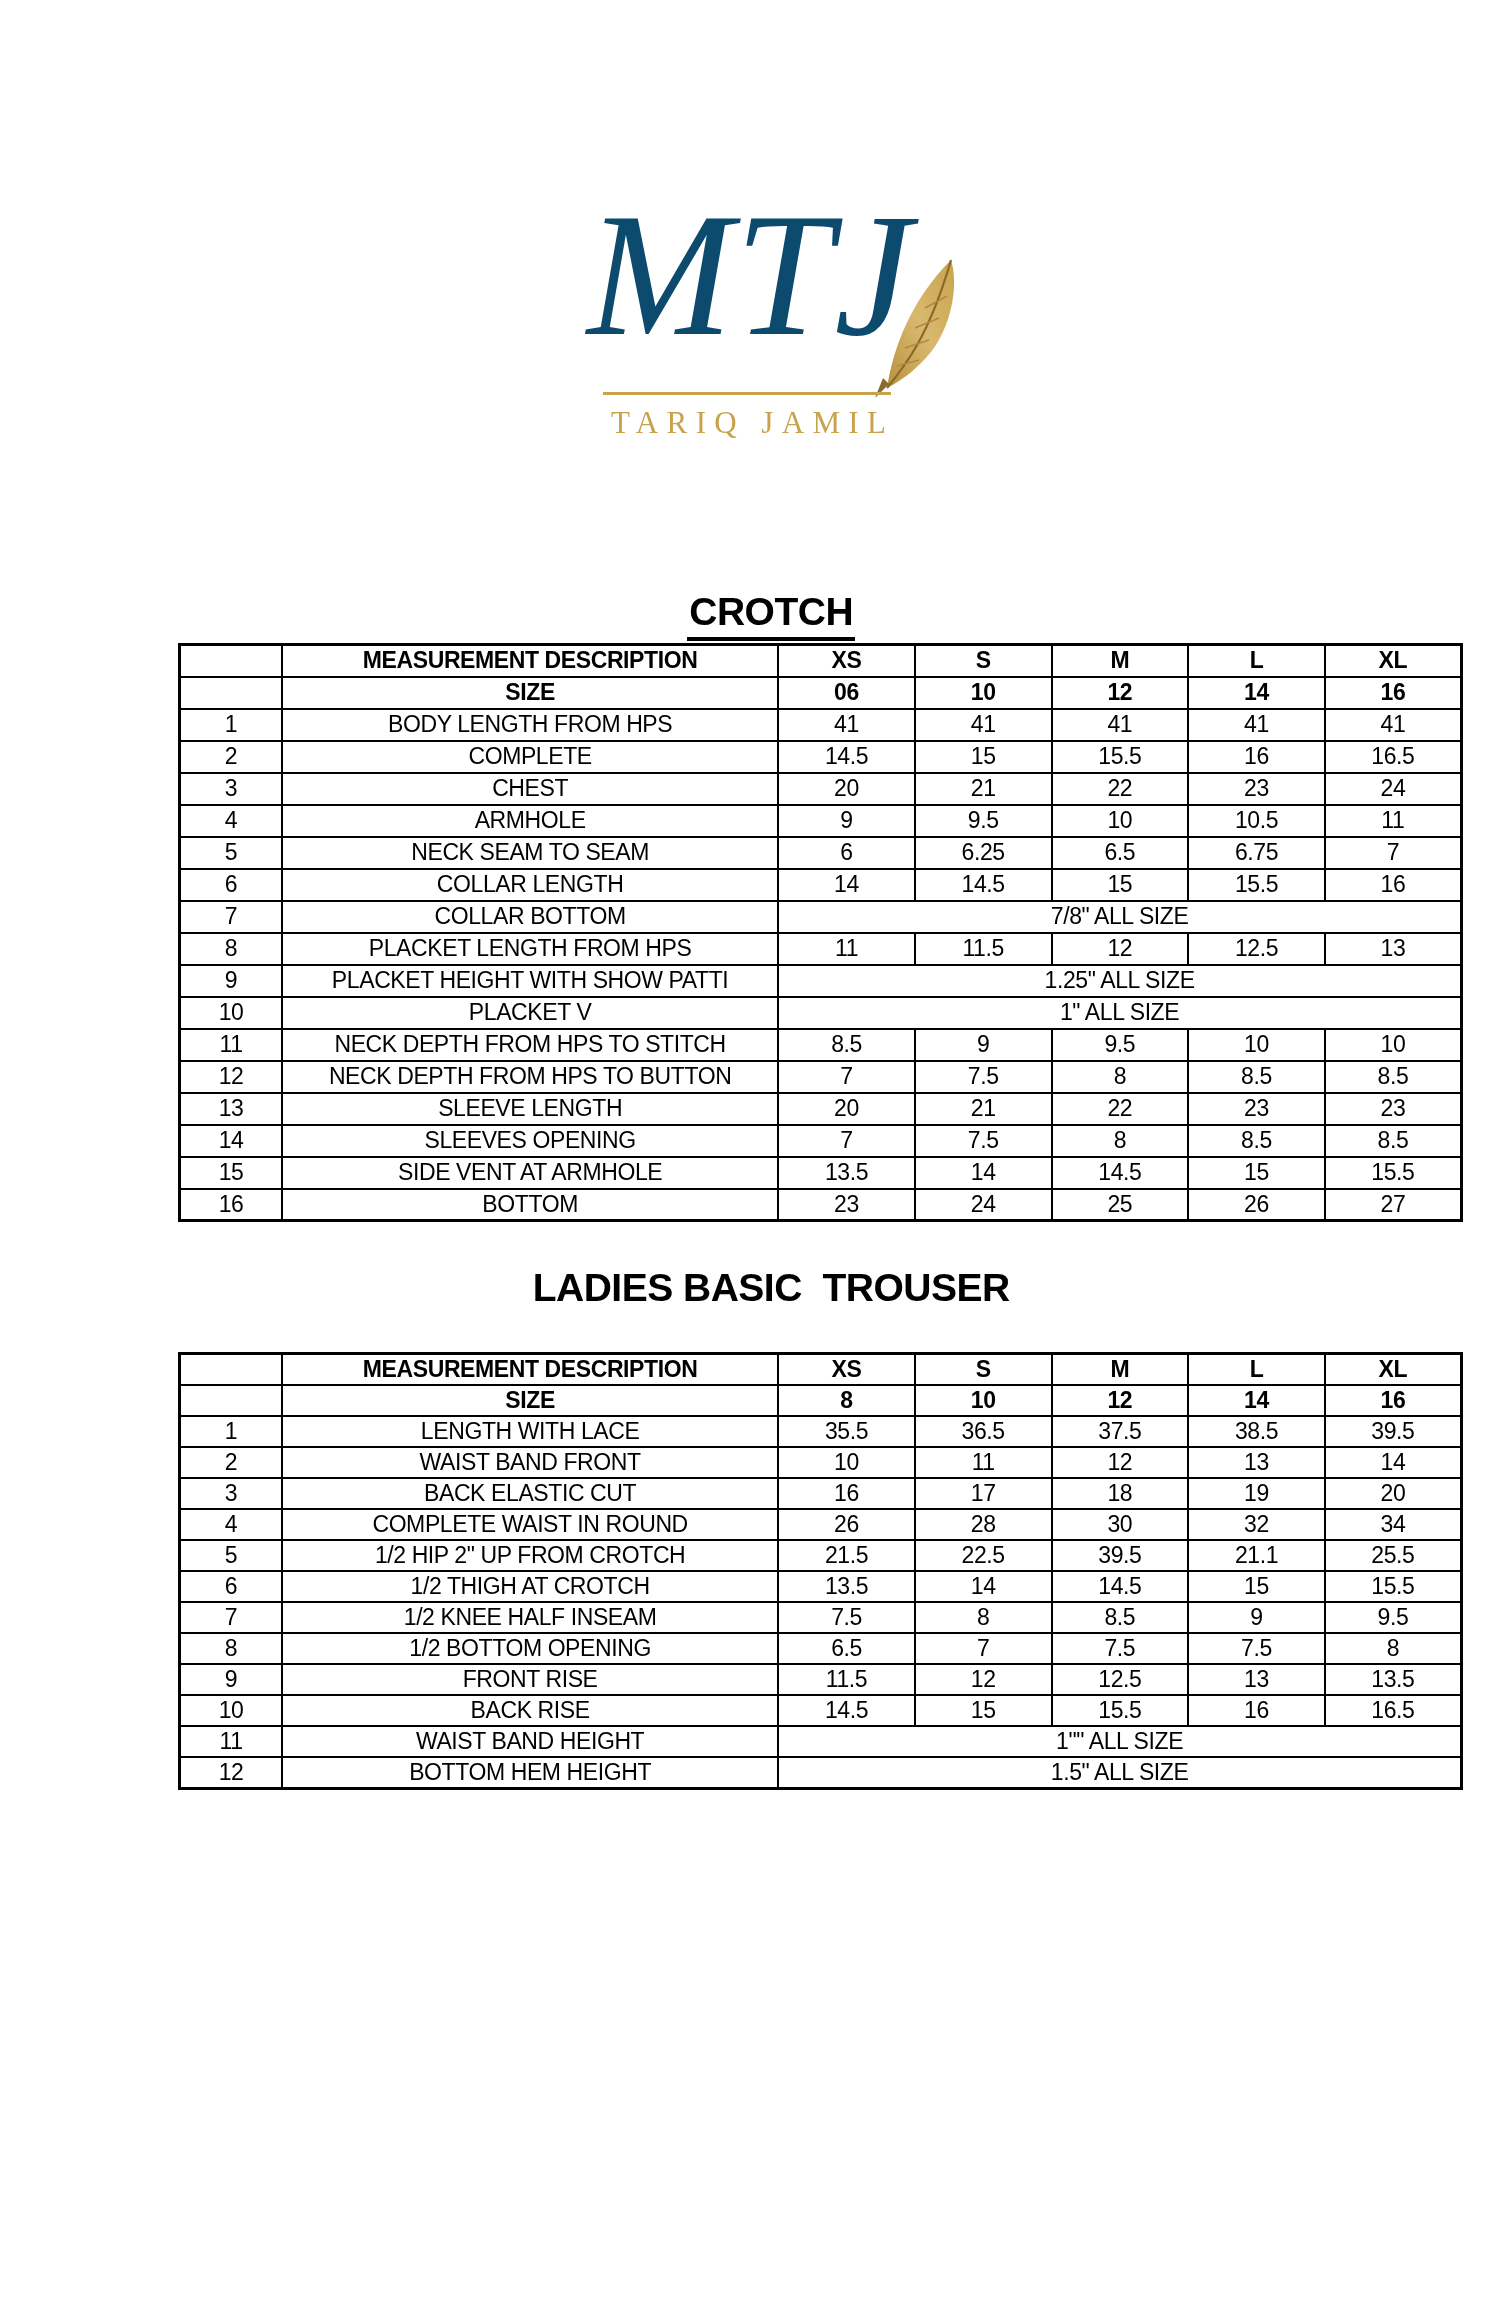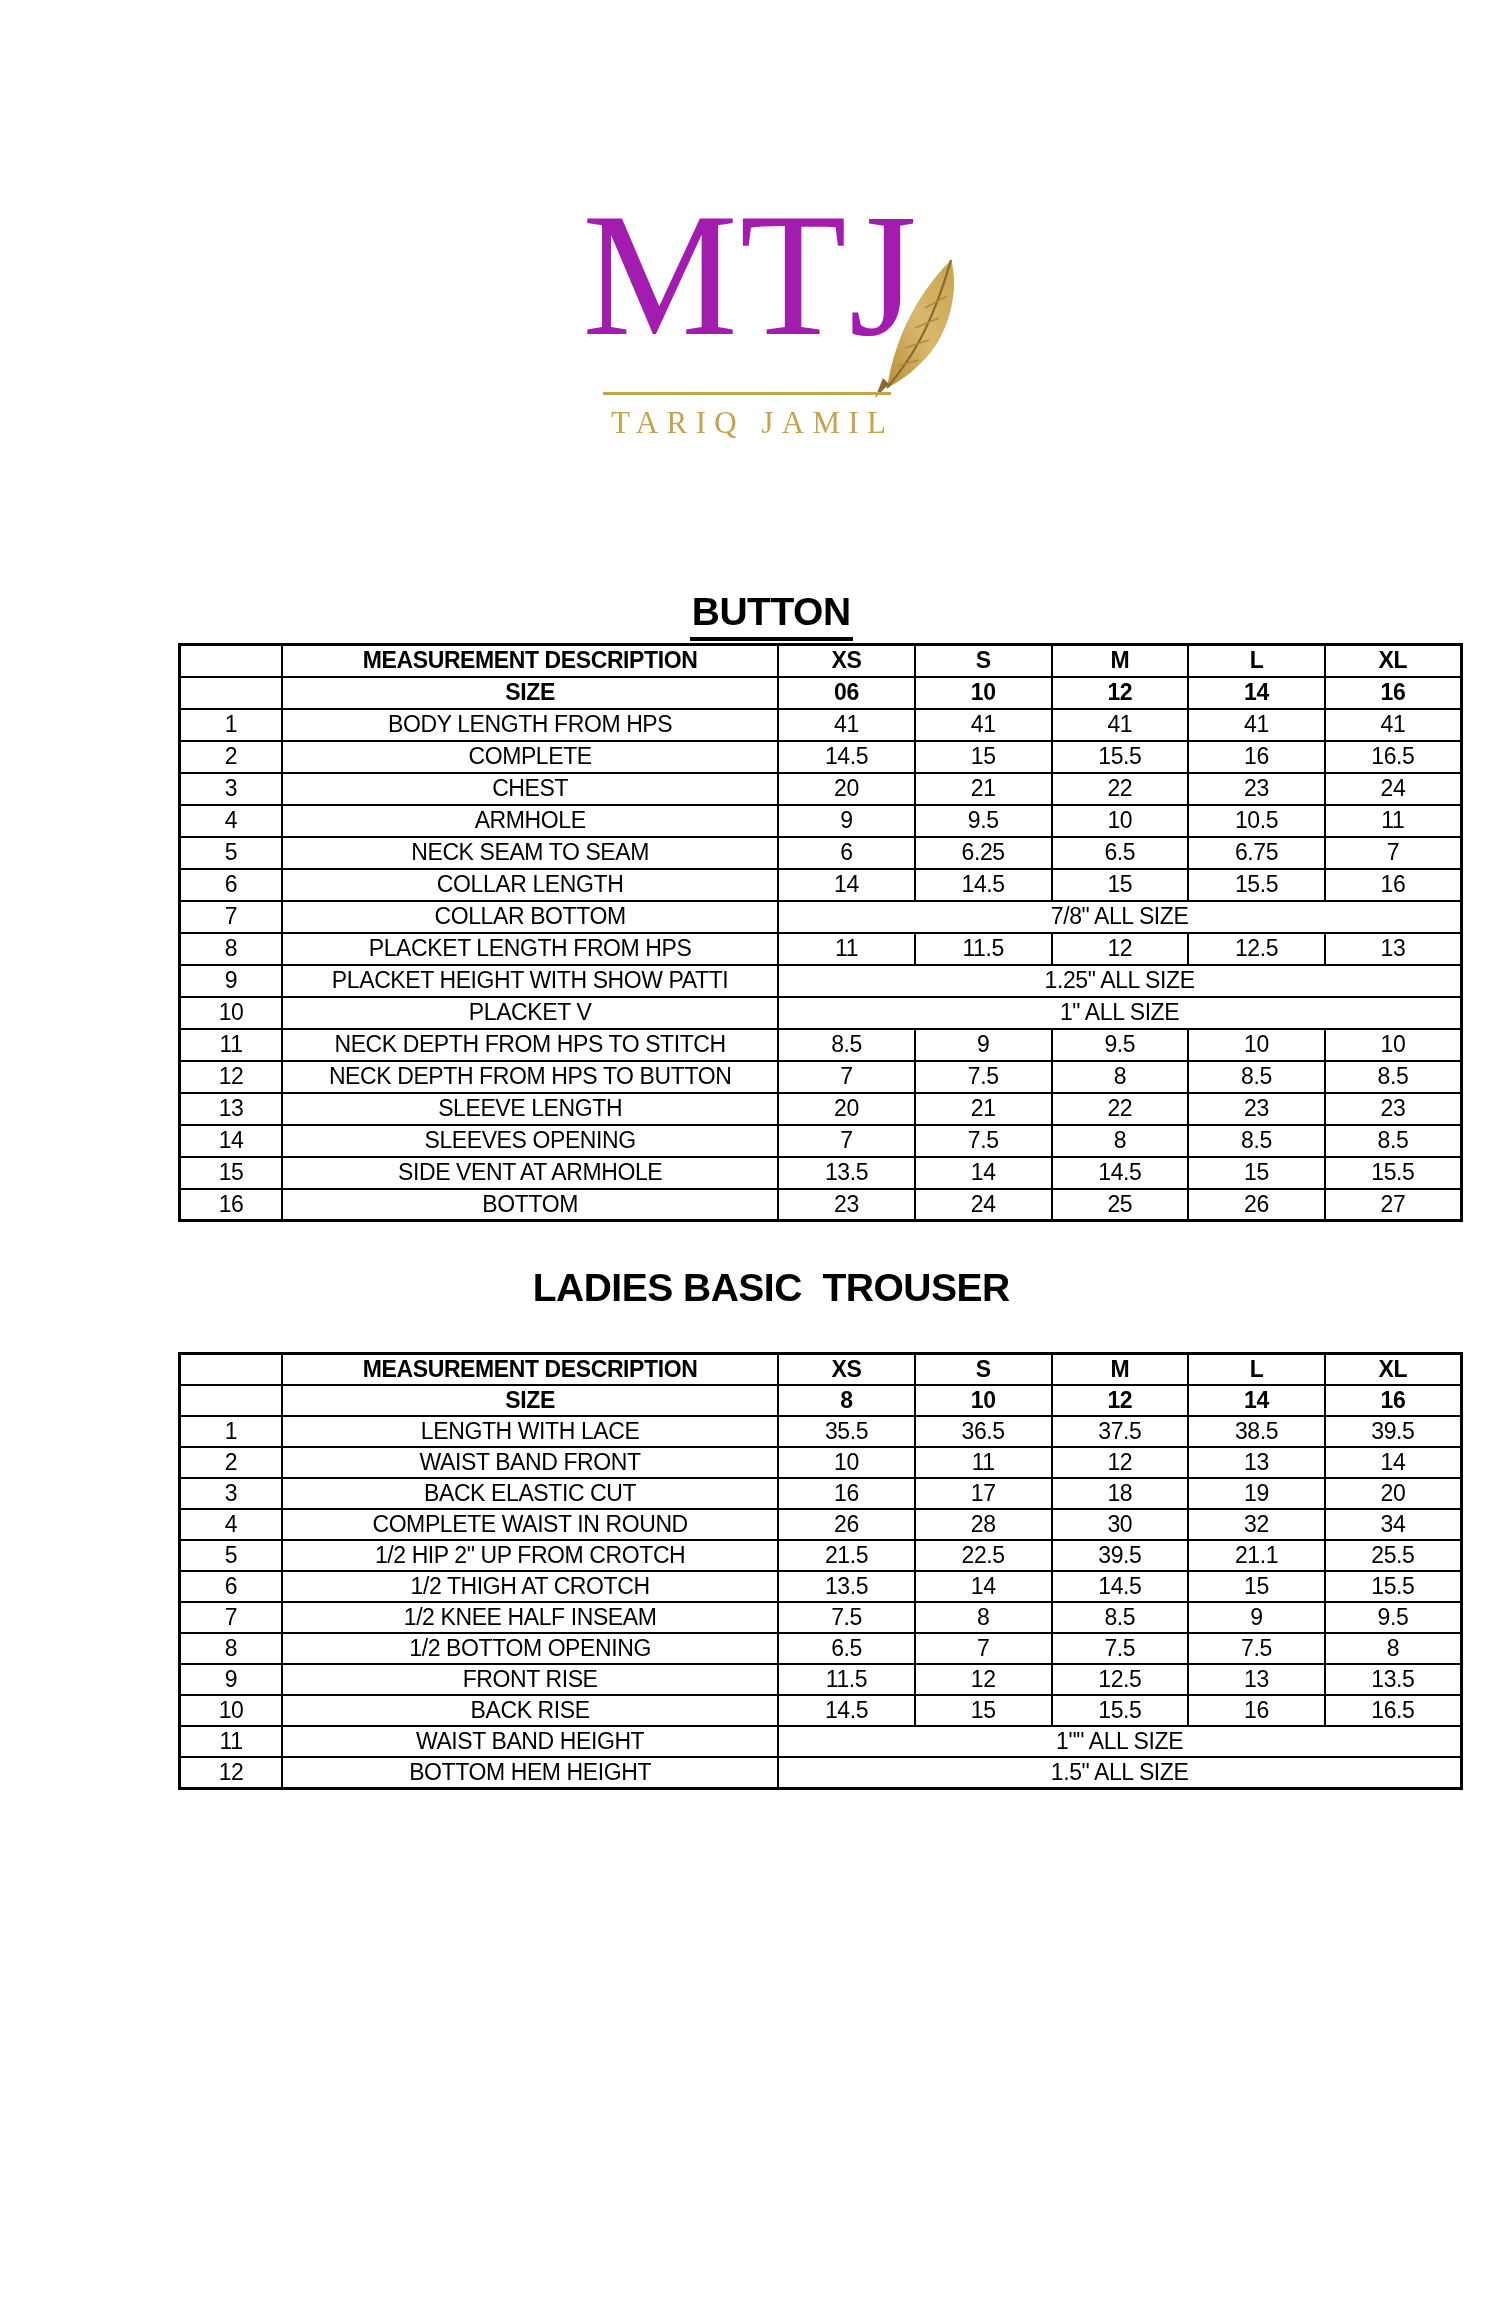--- a/index.html
+++ b/index.html
@@ -16,22 +16,23 @@
 
   
   .logo {
     position:absolute; top:0; left:178px; width:1145px; height:460px;
     text-align:center;
   }
   .logo-mtj {
     position:absolute; top:188px; left:0; right:0;
     font-family:"Liberation Serif", serif;
     font-size:175px; line-height:1;
-    color:#a21caf;
+    color:#0c4a6e;
     letter-spacing:2px;
+    font-style:italic;
   }
   .logo-rule {
     position:absolute; top:392px; left:50%; margin-left:-148px;
     width:288px; height:0;
     border-top:3px solid #C9A24D;
   }
   .logo-sub {
     position:absolute; top:404px; left:0; right:4px;
     font-family:"Liberation Serif", serif;
     font-size:31px; line-height:1.2;
@@ -109,21 +110,21 @@
       <path d="M20,140 C26,100 44,52 84,12 C92,38 84,78 64,104 C52,119 36,132 20,140 Z" fill="url(#goldgrad)"></path>
       <path d="M20,140 C38,118 62,88 84,12" fill="none" stroke="#8a6a2a" stroke-width="2.2"></path>
       <path d="M30,118 L52,112 M38,100 L62,92 M48,80 L72,70 M58,60 L80,48" fill="none" stroke="#b08b3f" stroke-width="1.6"></path>
       <path d="M8,150 L22,136 L16,130 Z" fill="#8a6a2a"></path>
     </svg>
     <div class="logo-rule"></div>
     <div class="logo-sub">TARIQ JAMIL</div>
   </div>
 
   <div class="sec-title" id="kurti-title">
-    <span class="underlined">BUTTON</span>
+    <span class="underlined">CROTCH</span>
   </div>
 
   <div class="tbl-wrap" id="kurti-wrap">
     <table class="size-table kurti-tbl">
       <colgroup>
         <col class="col-num">
           <col class="col-desc">
         <col class="col-size">
           <col class="col-size">
           <col class="col-size">

